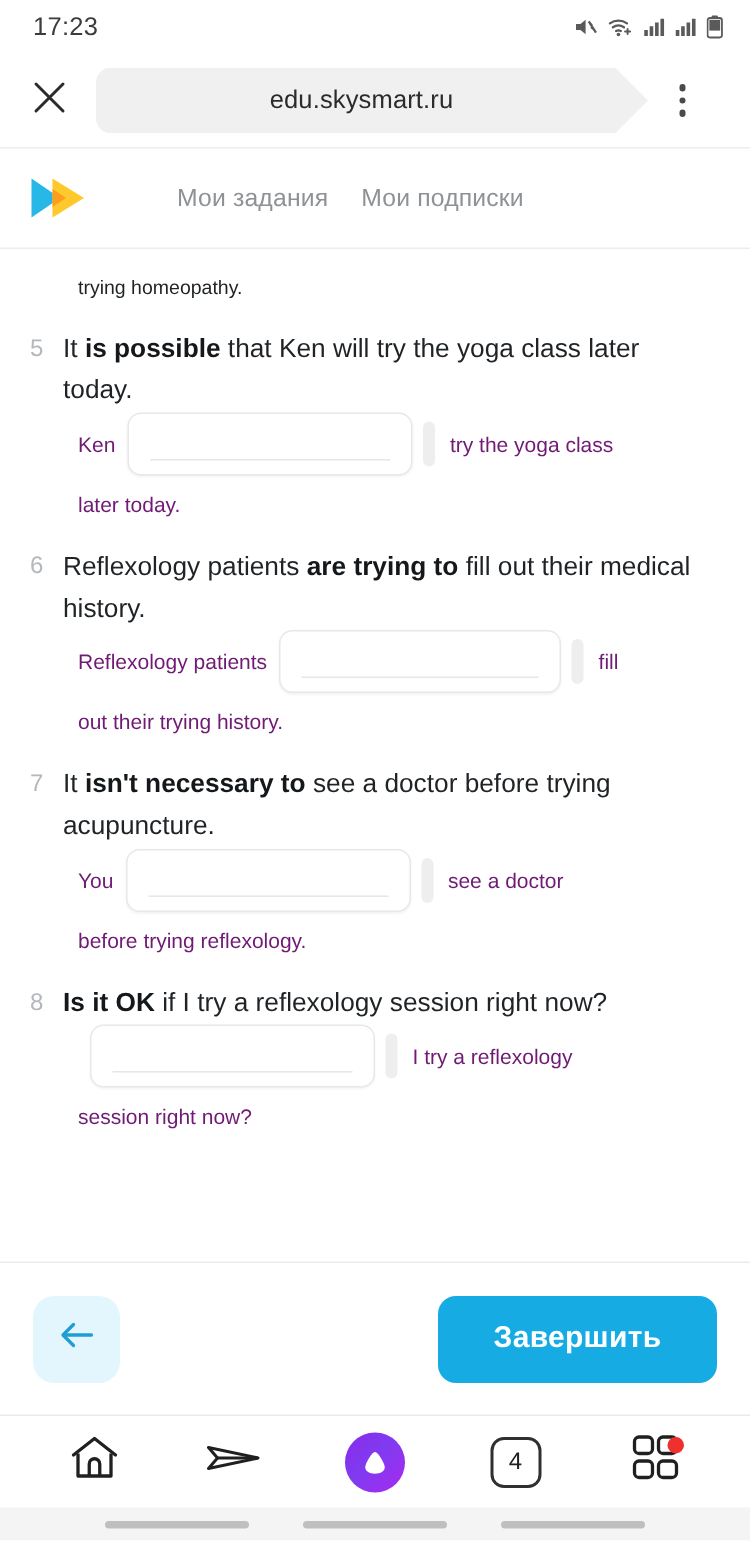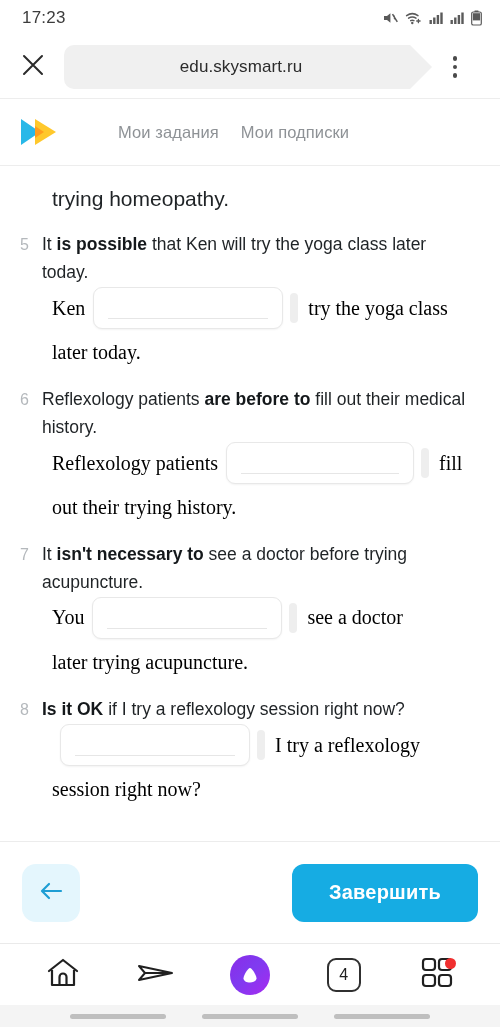--- a/index.html
+++ b/index.html
@@ -84,41 +84,40 @@
   }
 
   
   .content {
     flex: 1 1 auto;
     padding: 16px 20px 0 20px;
     overflow: hidden;
     background: #ffffff;
   }
   .cont-line {
-    font-size: 21px; color: #1f2326; line-height: 1.58;
+    font-size: 13px; color: #1f2326; line-height: 1.58;
     padding-left: 32px;
     margin-bottom: 16px;
   }
   .q-block { margin-bottom: 17px; }
   .q-prompt {
     display: flex; align-items: flex-start;
     font-size: 17.5px; line-height: 1.58; color: #1f2326;
   }
   .q-num {
     flex: 0 0 22px; width: 22px;
     color: #b4b8bc; font-size: 16px; line-height: 1.72;
   }
   .q-text { flex: 1 1 auto; padding-right: 4px; }
   .q-text b { font-weight: bold; color: #14181b; }
 
   .q-answer {
     padding-left: 32px;
-    font-size: 20px; color: #000000; line-height: 1.58;
+    font-size: 14px; color: #701a75; line-height: 1.58;
     margin-top: 1px;
-    font-family: Liberation Serif, serif;
   }
   .ans-row { display: flex; align-items: center; flex-wrap: wrap; }
   .ans-pre { margin-right: 8px; }
   .ans-post { margin-left: 10px; }
   .ans-tail { display: block; margin-top: 8px; }
 
   .input-group { display: inline-flex; align-items: center; }
   .gap-input {
     width: 190px; height: 42px;
     background: #ffffff;
@@ -312,21 +311,21 @@
           </span>
           <span class="ans-post">try the yoga class</span>
         </div>
         <span class="ans-tail">later today.</span>
       </div>
     </div>
 
     <div class="q-block">
       <div class="q-prompt">
         <span class="q-num">6</span>
-        <span class="q-text"><span>Reflexology patients </span><b>are before to</b><span> fill out their medical history.</span></span>
+        <span class="q-text"><span>Reflexology patients </span><b>are trying to</b><span> fill out their medical history.</span></span>
       </div>
       <div class="q-answer">
         <div class="ans-row">
           <span class="ans-pre">Reflexology patients</span>
           <span class="input-group">
             <span class="gap-input wide"></span>
             <span class="gap-handle"></span>
           </span>
           <span class="ans-post">fill</span>
         </div>
@@ -341,21 +340,21 @@
       </div>
       <div class="q-answer">
         <div class="ans-row">
           <span class="ans-pre">You</span>
           <span class="input-group">
             <span class="gap-input"></span>
             <span class="gap-handle"></span>
           </span>
           <span class="ans-post">see a doctor</span>
         </div>
-        <span class="ans-tail">later trying acupuncture.</span>
+        <span class="ans-tail">before trying reflexology.</span>
       </div>
     </div>
 
     <div class="q-block">
       <div class="q-prompt">
         <span class="q-num">8</span>
         <span class="q-text"><span></span><b>Is it OK</b><span> if I try a reflexology session right now?</span></span>
       </div>
       <div class="q-answer">
         <div class="ans-row">

